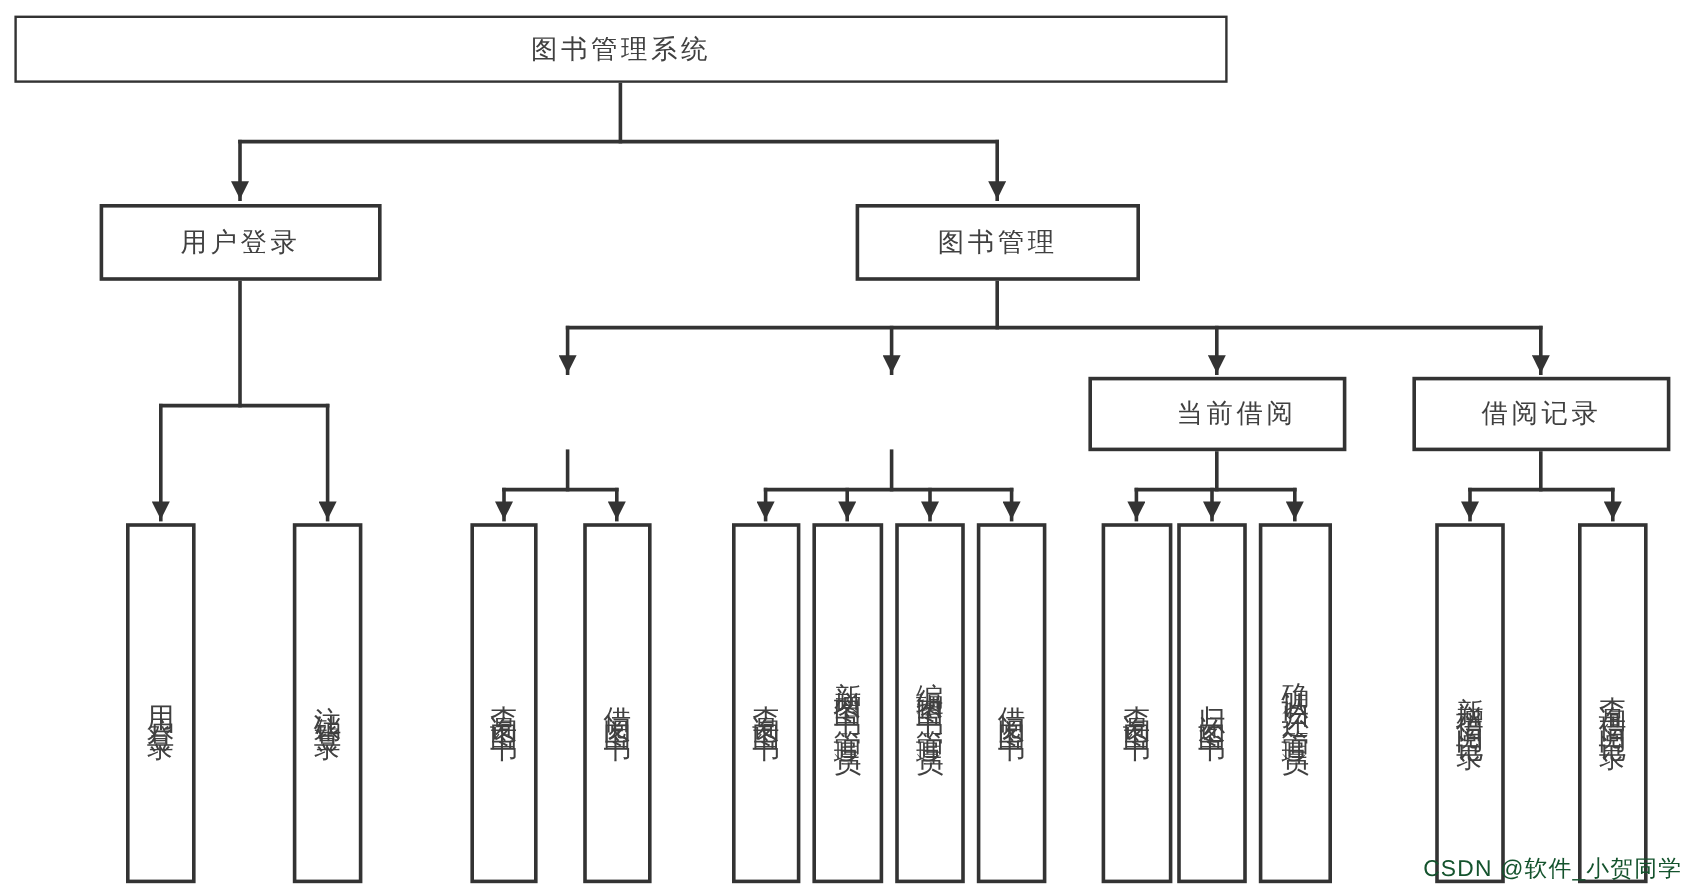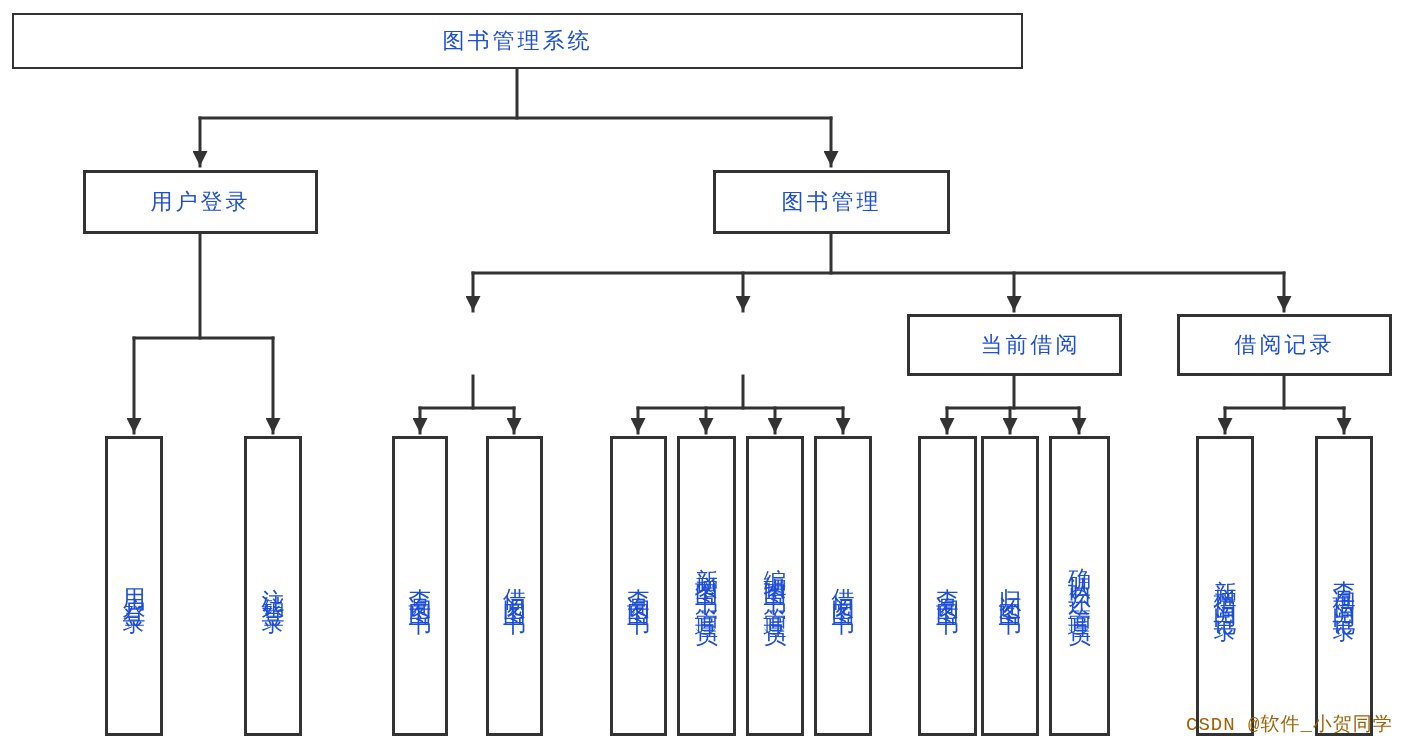--- a/index.html
+++ b/index.html
@@ -20,21 +20,21 @@
     left: 0;
     top: 0;
     width: 1405px;
     height: 747px;
   }
   .node {
     position: absolute;
     box-sizing: border-box;
     background: #ffffff;
     border: 3px solid #333333;
-    color: #1d4ed8;
+    color: #404040;
     display: flex;
     align-items: center;
     justify-content: center;
     text-align: center;
     line-height: 1.25;
   }
   .h-node {
     font-size: 22px;
     letter-spacing: 3px;
   }
@@ -46,24 +46,23 @@
     text-orientation: mixed;
     font-size: 23px;
     letter-spacing: 8px;
   }
   .watermark {
     position: absolute;
     left: 1186px;
     top: 711px;
     font-size: 19px;
     letter-spacing: 1px;
-    color: #a16207;
+    color: #14532d;
     white-space: nowrap;
     z-index: 5;
-    font-family: Liberation Mono, monospace;
   }
 </style>
 </head>
 <body>
 
 <div class="canvas">
 
   <svg class="connectors" viewBox="0 0 1405 747" xmlns="http://www.w3.org/2000/svg">
     <defs>
       <marker id="arrowhead" viewBox="0 0 10 10" refX="10" refY="5" markerWidth="6" markerHeight="5" orient="auto">

